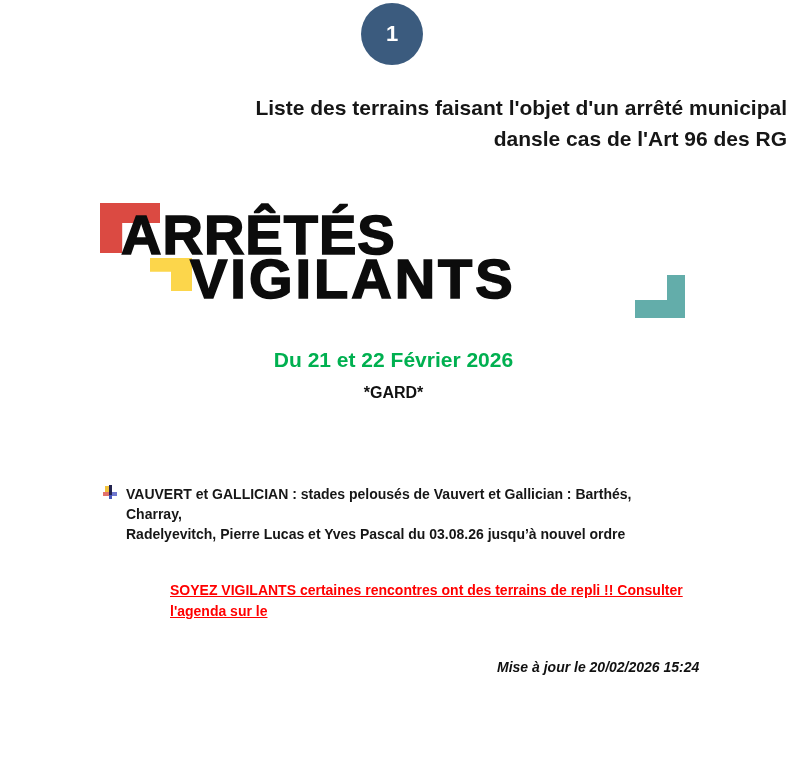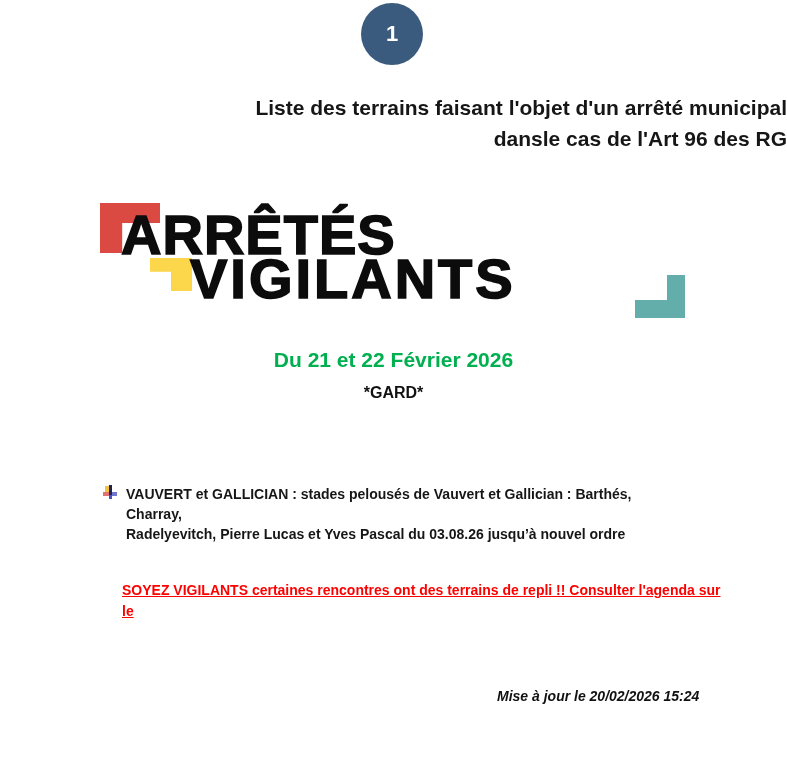--- a/index.html
+++ b/index.html
@@ -146,29 +146,29 @@
   .warning {
     position: absolute;
     left: 122px;
     top: 580px;
     width: 600px;
     font-size: 14px;
     line-height: 21px;
     font-weight: 700;
     color: var(--warning-red, #ff0000);
   }
-  .warning .wline { display: block; }
+  .warning .wline { display: block; margin-left: 48px; }
   .warning .u { text-decoration: underline; }
   .warning .gap { margin-left: 6px; }
 
   
   .footer-note {
     position: absolute;
     left: 497px;
-    top: 688px;
+    top: 659px;
     font-size: 14px;
     font-weight: 700;
     font-style: italic;
     color: #111111;
     white-space: nowrap;
   }
 </style>
 </head>
 <body>
 

